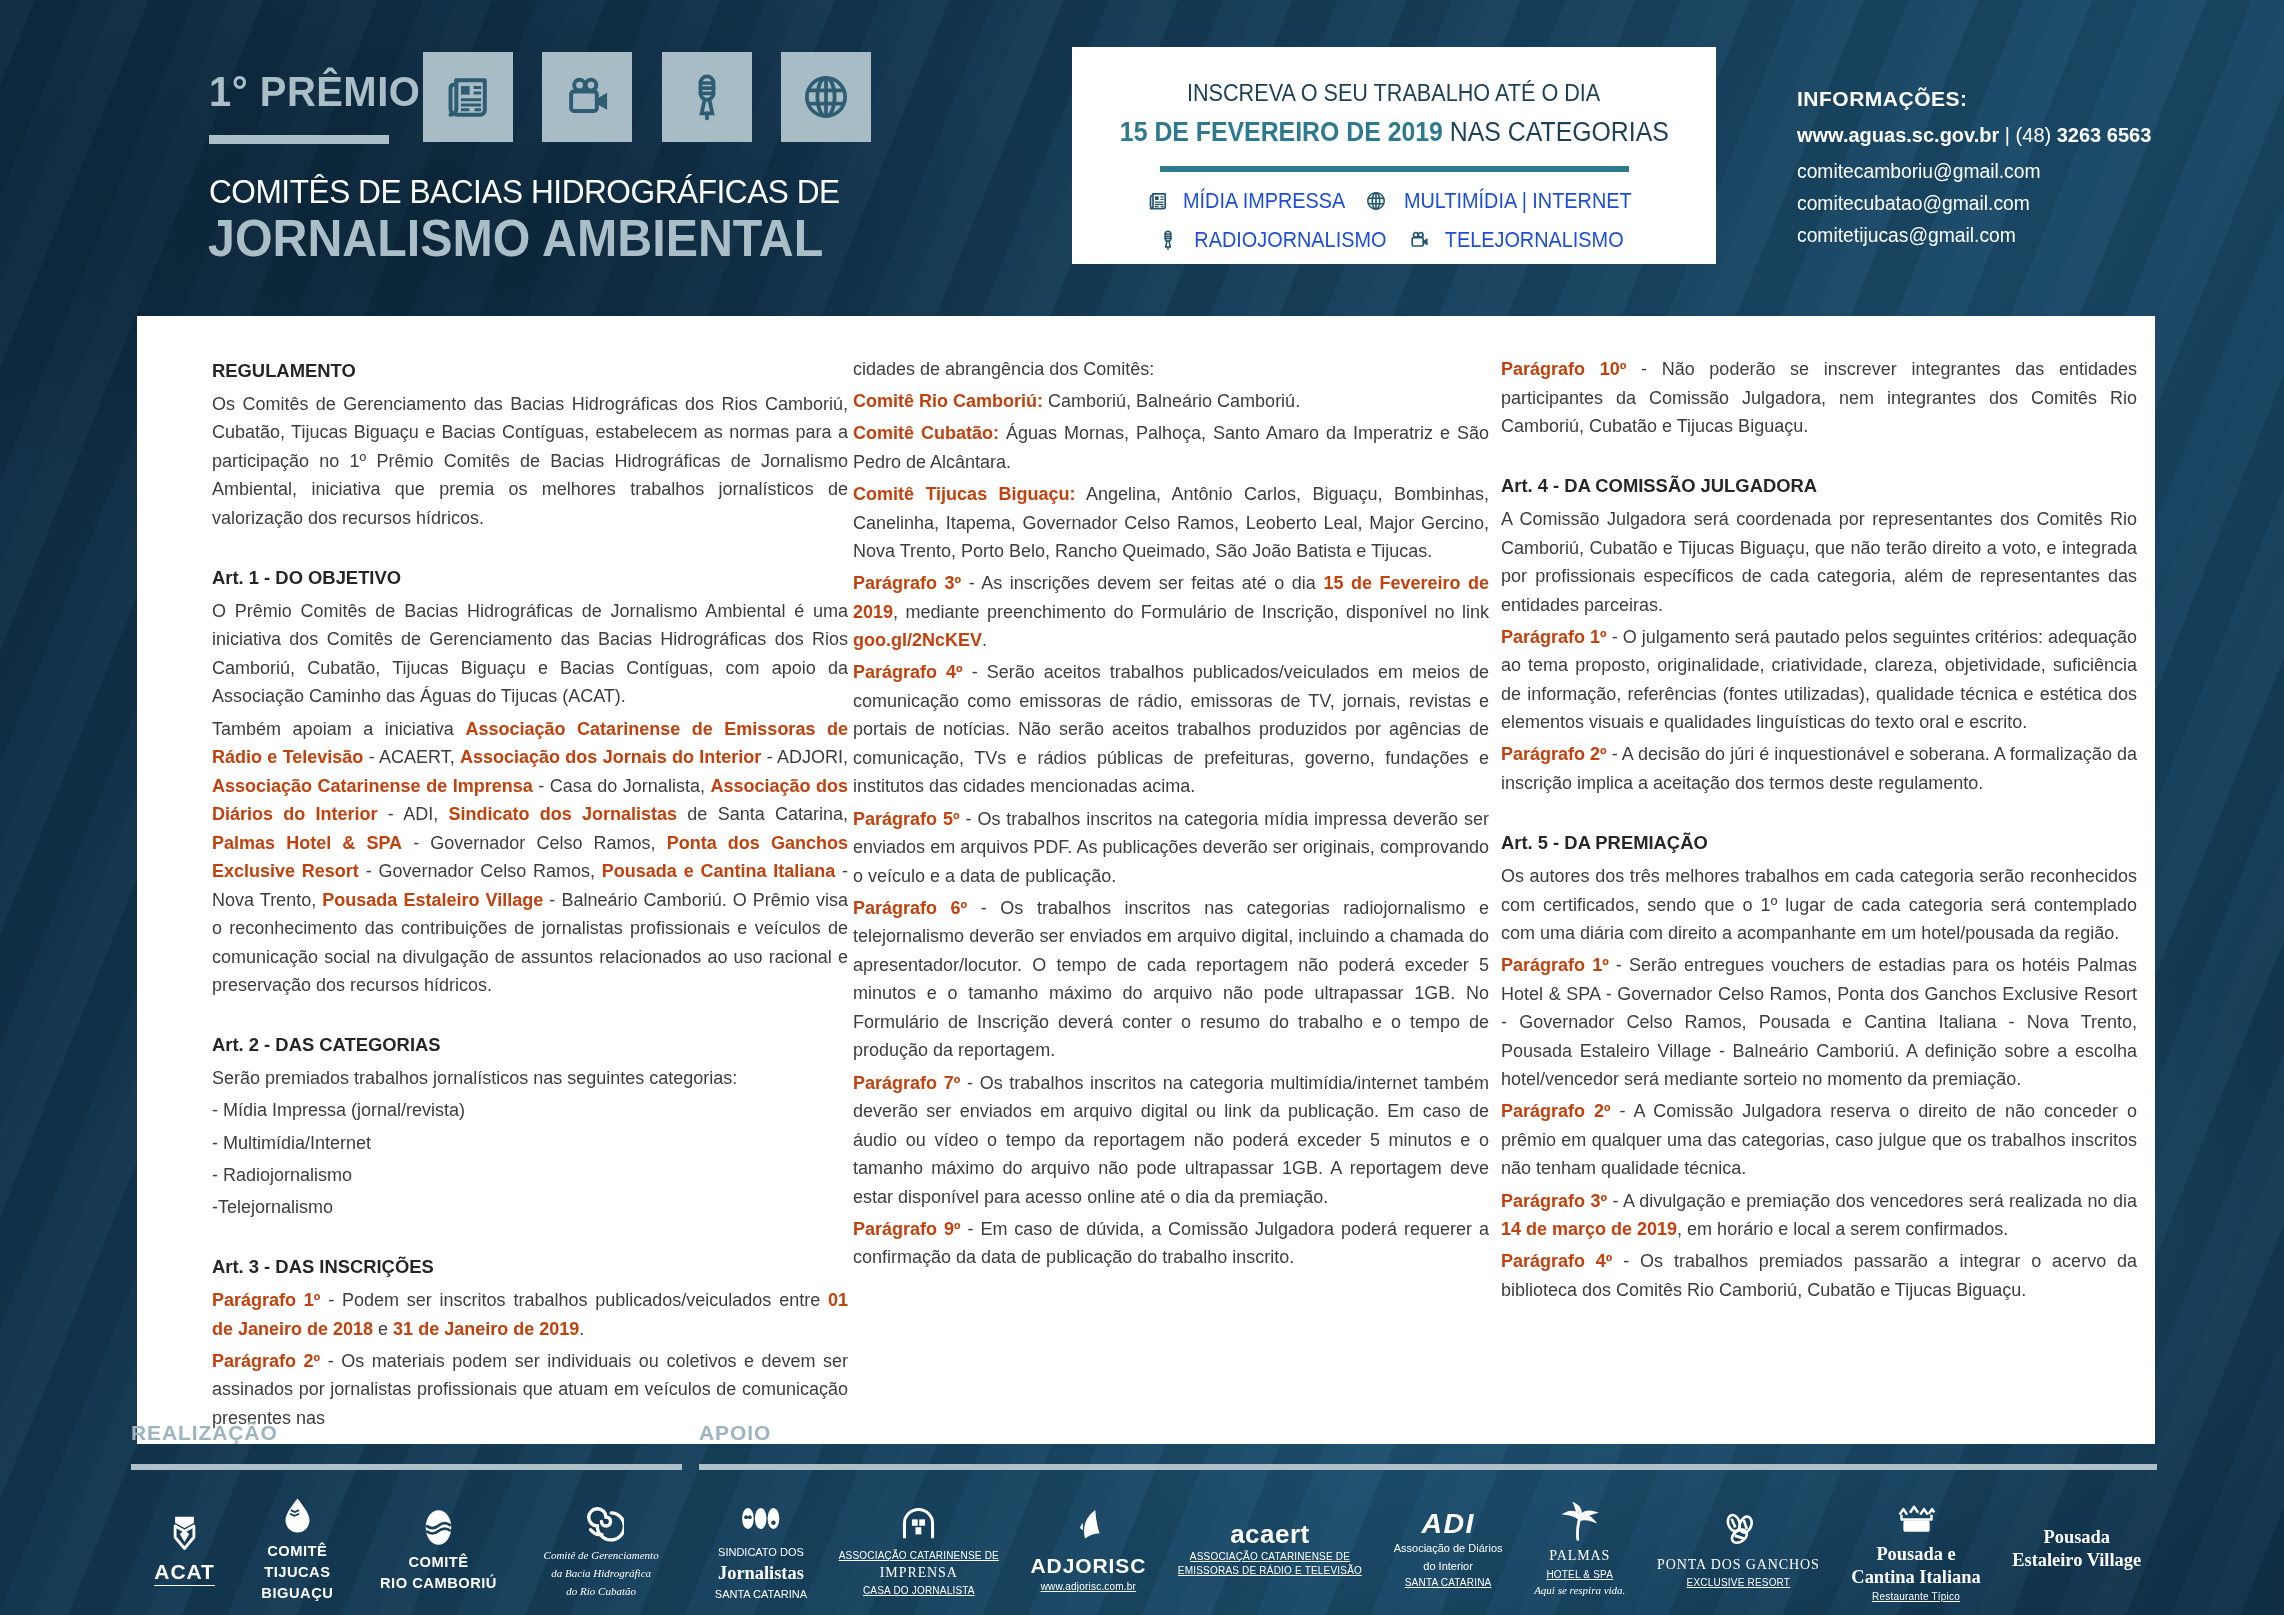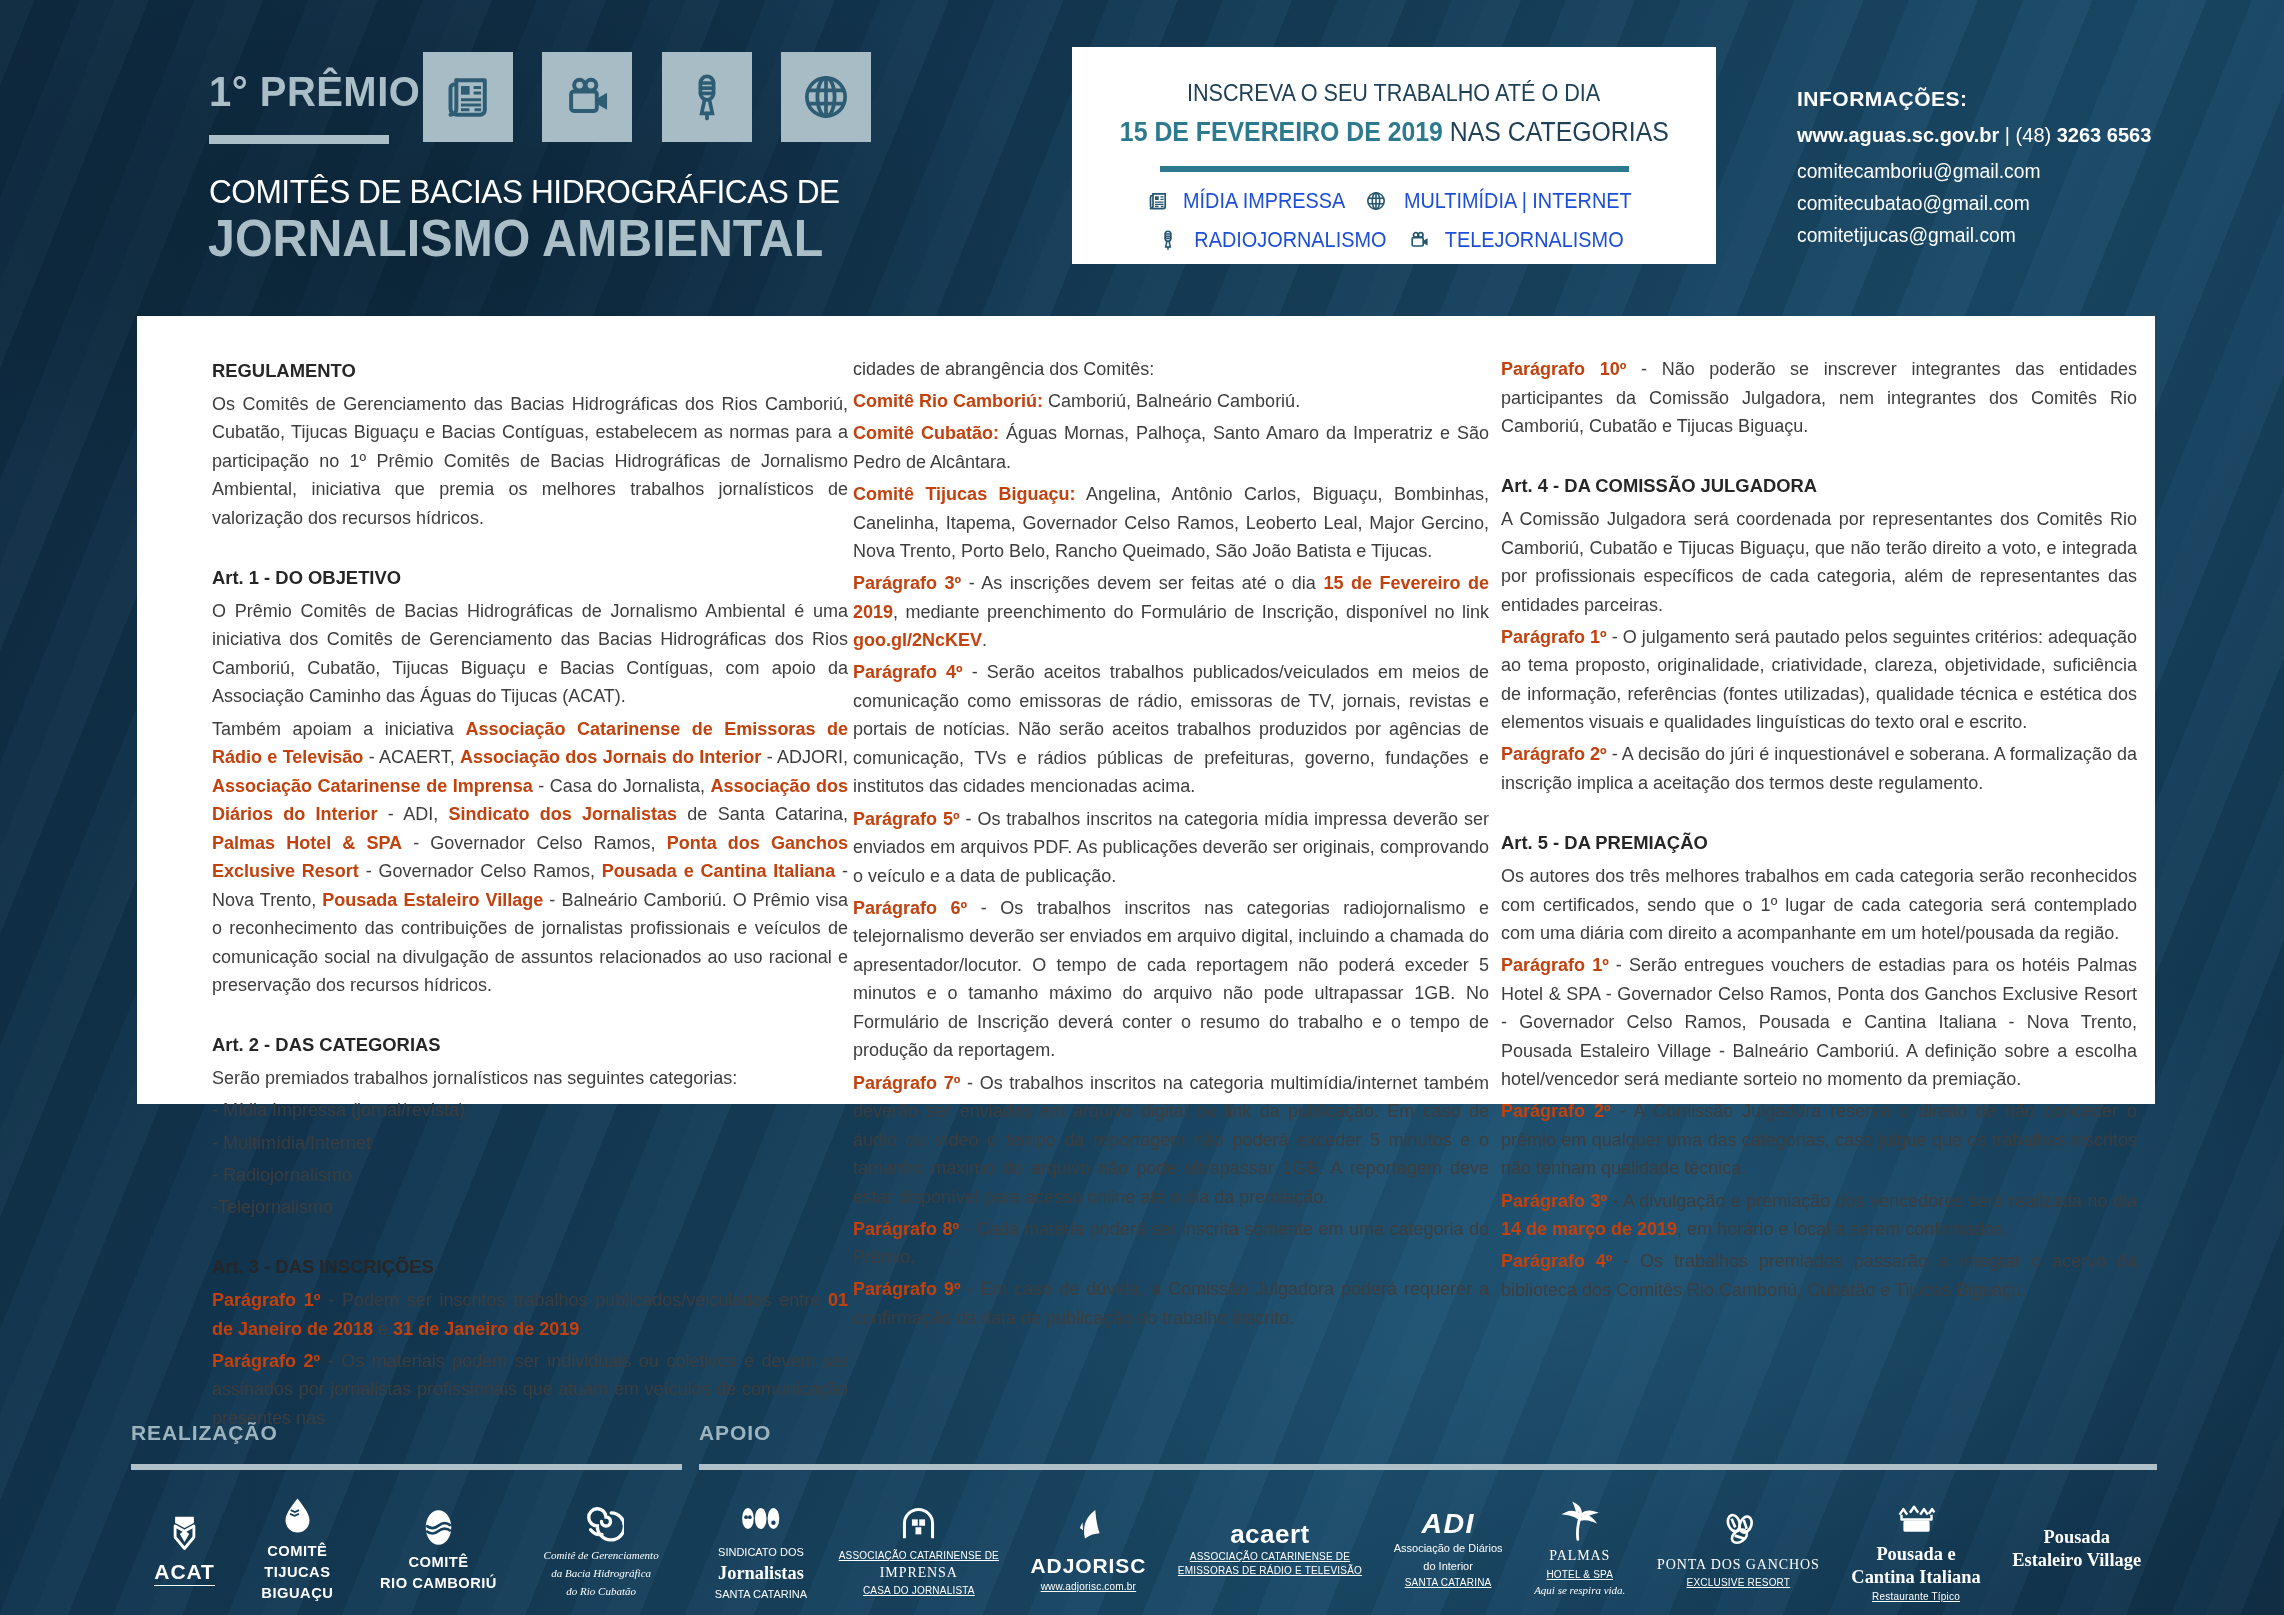--- a/index.html
+++ b/index.html
@@ -36,21 +36,21 @@
   .cat-item svg{width:24px;height:24px;color:#24566f;flex:none;}
 
   
   #info-block{position:absolute;left:1797px;top:87px;color:#ffffff;}
   #info-title{font-size:21px;font-weight:bold;letter-spacing:0.5px;margin-bottom:13px;}
   #info-line{font-size:20px;margin-bottom:14px;white-space:nowrap;}
   #info-line .b{font-weight:bold;}
   .info-email{font-size:19.3px;margin-bottom:10px;font-weight:300;}
 
   
-  #card{position:absolute;left:137px;top:316px;width:2018px;height:788px;background:#ffffff;}
+  #card{position:absolute;left:137px;top:316px;width:2018px;height:1128px;background:#ffffff;}
   .col{position:absolute;top:39px;width:636px;color:#3d3d3d;font-size:18px;line-height:28.5px;}
   #col-0{left:75px;} #col-1{left:716px;} #col-2{left:1364px;}
   .col p{margin:0 0 3.7px;text-align:justify;}
   .col p b{color:#c2410c;}
   .col h3{margin:1.8px 0 4.6px;font-size:18.4px;line-height:28.5px;color:#262626;font-weight:bold;}
   .col .spacer{height:26px;}
 
   
   .footer-label{position:absolute;top:1421px;font-size:21px;font-weight:bold;color:#9cb4be;letter-spacing:0.9px;}
   #realizacao-label{left:131px;} #apoio-label{left:699px;}
@@ -232,21 +232,20 @@
     <div class="col" id="col-1">
         <p><span>cidades de abrangência dos Comitês:</span></p>
         <p><b>Comitê Rio Camboriú:</b><span> Camboriú, Balneário Camboriú.</span></p>
         <p><b>Comitê Cubatão:</b><span> Águas Mornas, Palhoça, Santo Amaro da Imperatriz e São Pedro de Alcântara.</span></p>
         <p><b>Comitê Tijucas Biguaçu:</b><span> Angelina, Antônio Carlos, Biguaçu, Bombinhas, Canelinha, Itapema, Governador Celso Ramos, Leoberto Leal, Major Gercino, Nova Trento, Porto Belo, Rancho Queimado, São João Batista e Tijucas.</span></p>
         <p><b>Parágrafo 3º</b><span> - As inscrições devem ser feitas até o dia </span><b>15 de Fevereiro de 2019</b><span>, mediante preenchimento do Formulário de Inscrição, disponível no link </span><b>goo.gl/2NcKEV</b><span>.</span></p>
         <p><b>Parágrafo 4º</b><span> - Serão aceitos trabalhos publicados/veiculados em meios de comunicação como emissoras de rádio, emissoras de TV, jornais, revistas e portais de notícias. Não serão aceitos trabalhos produzidos por agências de comunicação, TVs e rádios públicas de prefeituras, governo, fundações e institutos das cidades mencionadas acima.</span></p>
         <p><b>Parágrafo 5º</b><span> - Os trabalhos inscritos na categoria mídia impressa deverão ser enviados em arquivos PDF. As publicações deverão ser originais, comprovando o veículo e a data de publicação.</span></p>
         <p><b>Parágrafo 6º</b><span> - Os trabalhos inscritos nas categorias radiojornalismo e telejornalismo deverão ser enviados em arquivo digital, incluindo a chamada do apresentador/locutor. O tempo de cada reportagem não poderá exceder 5 minutos e o tamanho máximo do arquivo não pode ultrapassar 1GB. No Formulário de Inscrição deverá conter o resumo do trabalho e o tempo de produção da reportagem.</span></p>
         <p><b>Parágrafo 7º</b><span> - Os trabalhos inscritos na categoria multimídia/internet também deverão ser enviados em arquivo digital ou link da publicação. Em caso de áudio ou vídeo o tempo da reportagem não poderá exceder 5 minutos e o tamanho máximo do arquivo não pode ultrapassar 1GB. A reportagem deve estar disponível para acesso online até o dia da premiação.</span></p>
-        <p><b>Parágrafo 8º</b><span> - Cada matéria poderá ser inscrita somente em uma categoria do Prêmio.</span></p>
         <p><b>Parágrafo 9º</b><span> - Em caso de dúvida, a Comissão Julgadora poderá requerer a confirmação da data de publicação do trabalho inscrito.</span></p>
       </div>
     <div class="col" id="col-2">
         <p><b>Parágrafo 10º</b><span> - Não poderão se inscrever integrantes das entidades participantes da Comissão Julgadora, nem integrantes dos Comitês Rio Camboriú, Cubatão e Tijucas Biguaçu.</span></p>
         <div class="spacer"></div>
         <h3>Art. 4 - DA COMISSÃO JULGADORA</h3>
         <p><span>A Comissão Julgadora será coordenada por representantes dos Comitês Rio Camboriú, Cubatão e Tijucas Biguaçu, que não terão direito a voto, e integrada por profissionais específicos de cada categoria, além de representantes das entidades parceiras.</span></p>
         <p><b>Parágrafo 1º</b><span> - O julgamento será pautado pelos seguintes critérios: adequação ao tema proposto, originalidade, criatividade, clareza, objetividade, suficiência de informação, referências (fontes utilizadas), qualidade técnica e estética dos elementos visuais e qualidades linguísticas do texto oral e escrito.</span></p>
         <p><b>Parágrafo 2º</b><span> - A decisão do júri é inquestionável e soberana. A formalização da inscrição implica a aceitação dos termos deste regulamento.</span></p>
         <div class="spacer"></div>

